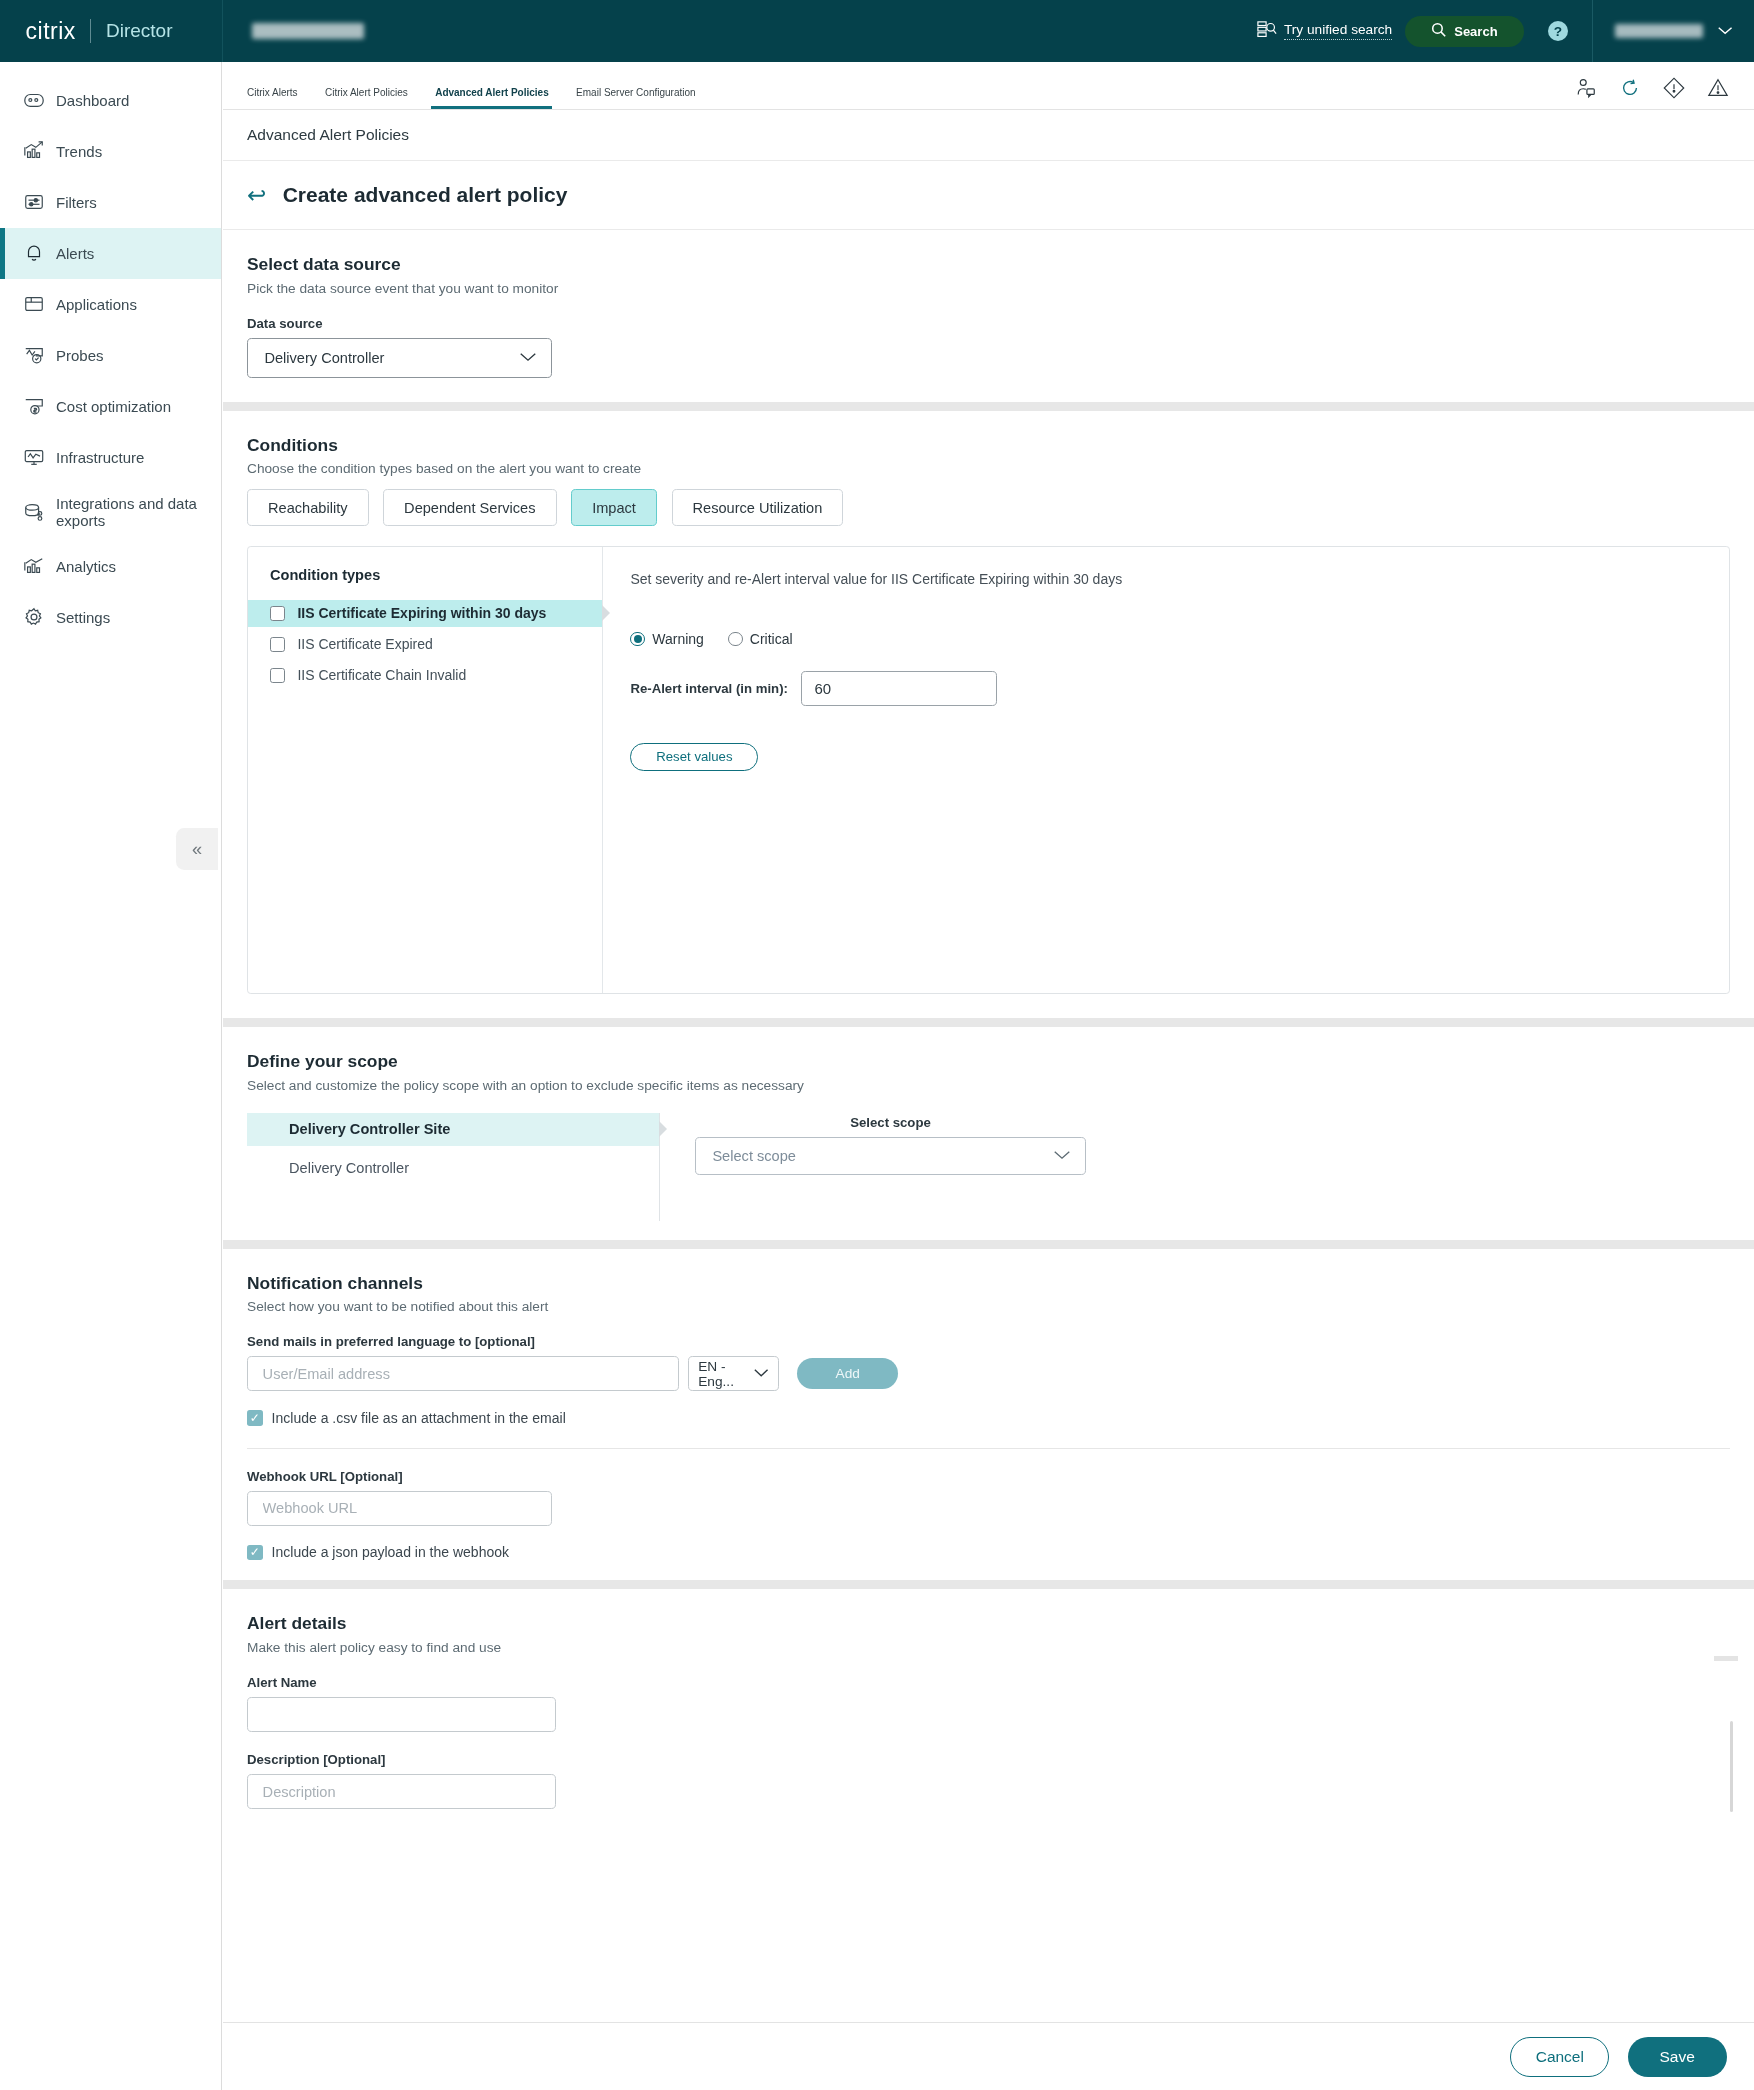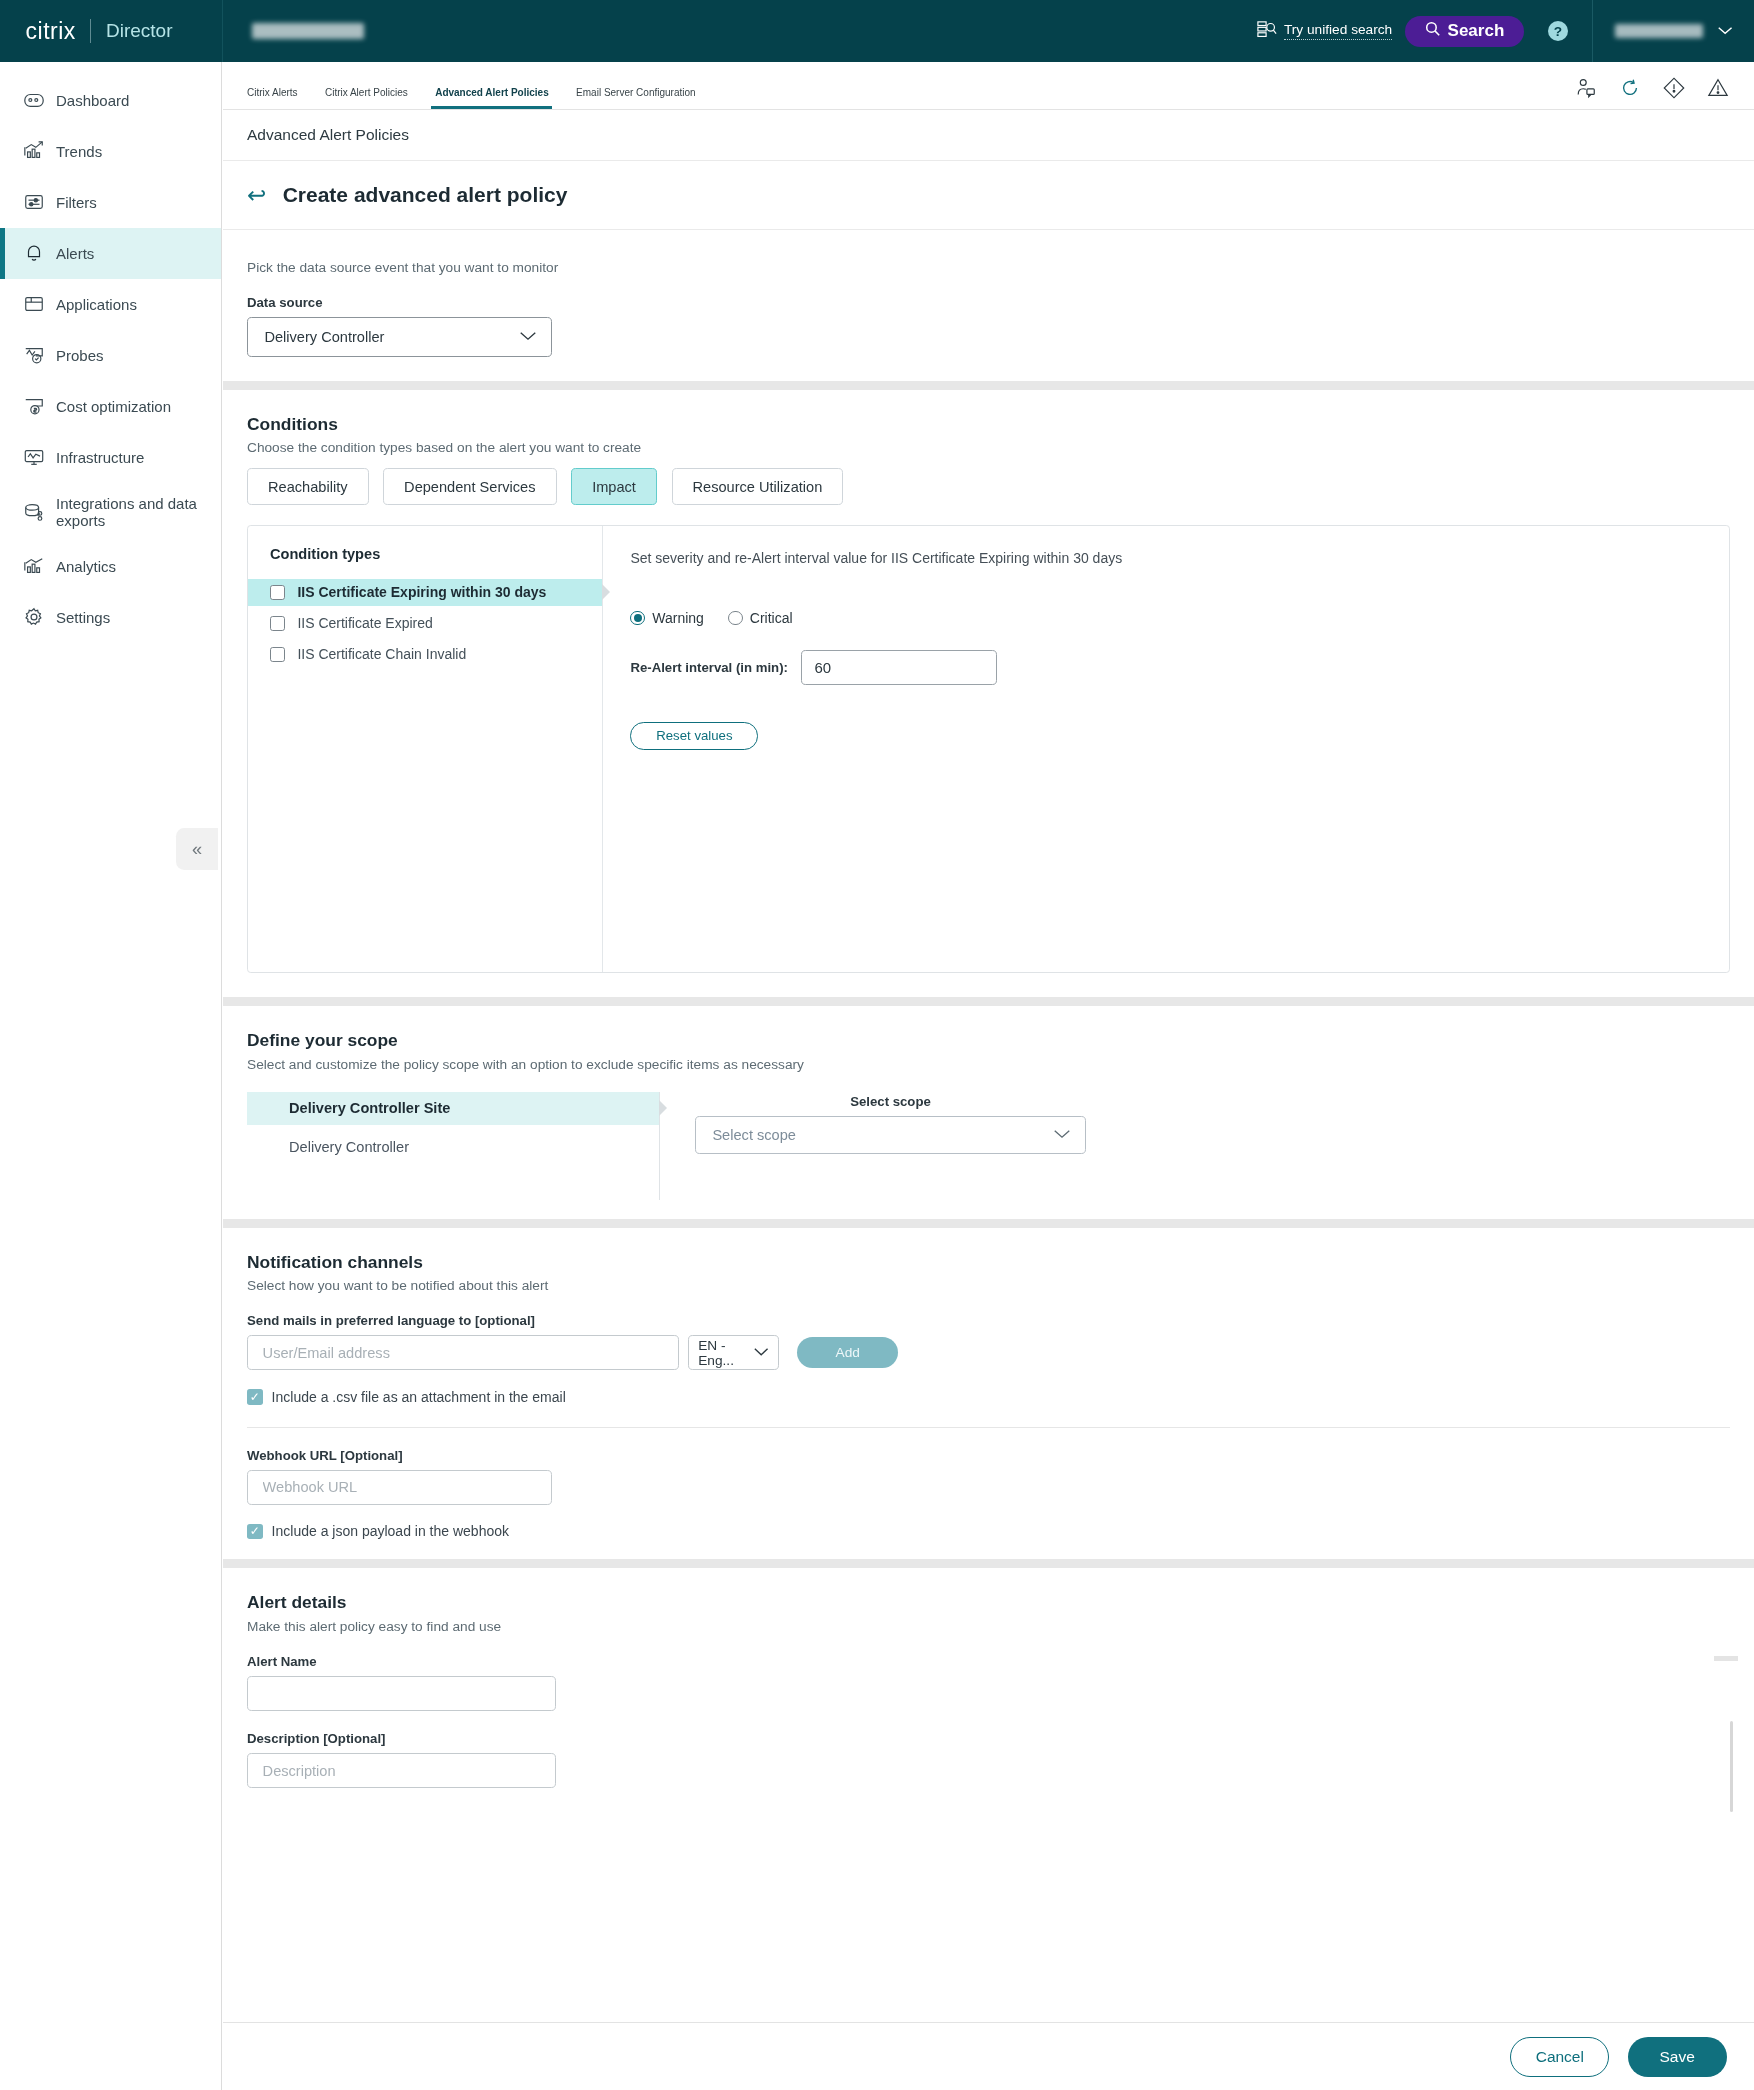--- a/index.html
+++ b/index.html
@@ -35,23 +35,23 @@
     margin-left: auto; display: flex; align-items: center; height: 62px;
   }
   .unified-search {
     display: flex; align-items: center; gap: 7.3px; margin-right: 12.8px;
     color: #ffffff; font-size: 13.7px;
   }
   .unified-search .txt {
     border-bottom: 0.9px dotted #b9cfd2; padding-bottom: 1.8px;
   }
   .search-btn {
-    width: 119px; height: 31px; border-radius: 15.5px; background: #4c1d95;
+    width: 119px; height: 31px; border-radius: 15.5px; background: #14532d;
     color:#fff; display:flex; align-items:center; justify-content:center; gap:7.3px;
-    font-size: 17px; font-weight: 700; border: none; cursor: pointer;
+    font-size: 13px; font-weight: 700; border: none; cursor: pointer;
   }
   .help-icon {
     margin-left: 24px; width: 20px; height: 20px; border-radius: 50%;
     background: #9fd9df; color:#05414b; font-size: 13.7px; font-weight: 700;
     display:flex; align-items:center; justify-content:center; cursor:pointer;
   }
   .top-vsep { width:0.9px; height:62px; background:#1a5a64; margin-left: 24px; }
   .user-area { display:flex; align-items:center; gap: 12.8px; padding: 0 20px 0 22px; cursor:pointer; }
   .user-redacted { width: 88px; height: 13.7px; background:#c3d1d4; border-radius:1.8px; filter: blur(2.7px); opacity:.85; }
 
@@ -457,20 +457,21 @@
   </div>
 
   <div class="crumbrow">Advanced Alert Policies</div>
 
   <div class="pagetitle-row">
     <span class="back-arrow">↩</span>
     <span class="pagetitle">Create advanced alert policy</span>
   </div>
 
   <div class="section" style="padding-bottom:24px;">
+    <div class="sec-title">Select data source</div>
     <div class="sec-sub">Pick the data source event that you want to monitor</div>
     <div style="height:20px;"></div>
     <div class="field-label">Data source</div>
     <div class="select-box">
       <span>Delivery Controller</span>
       <span class="chev">
         <svg width="20" height="12" viewBox="0 0 22 13" fill="none" stroke="#2c383f" stroke-width="1.5">
             <polyline points="3,3 11,10 19,3"></polyline>
           </svg>
       </span>

